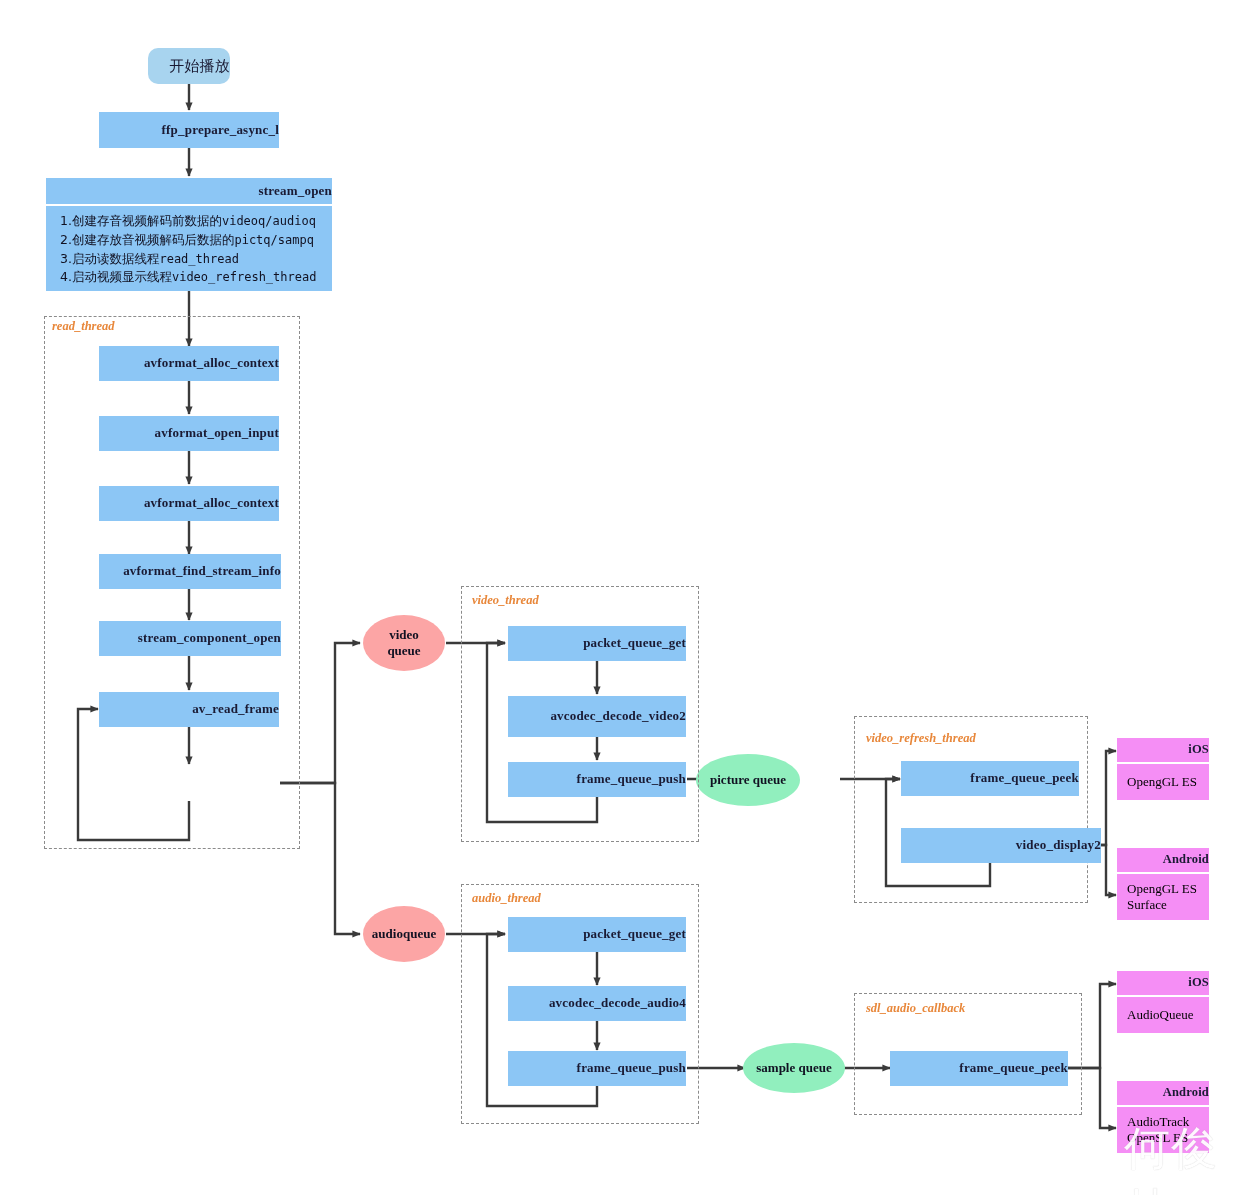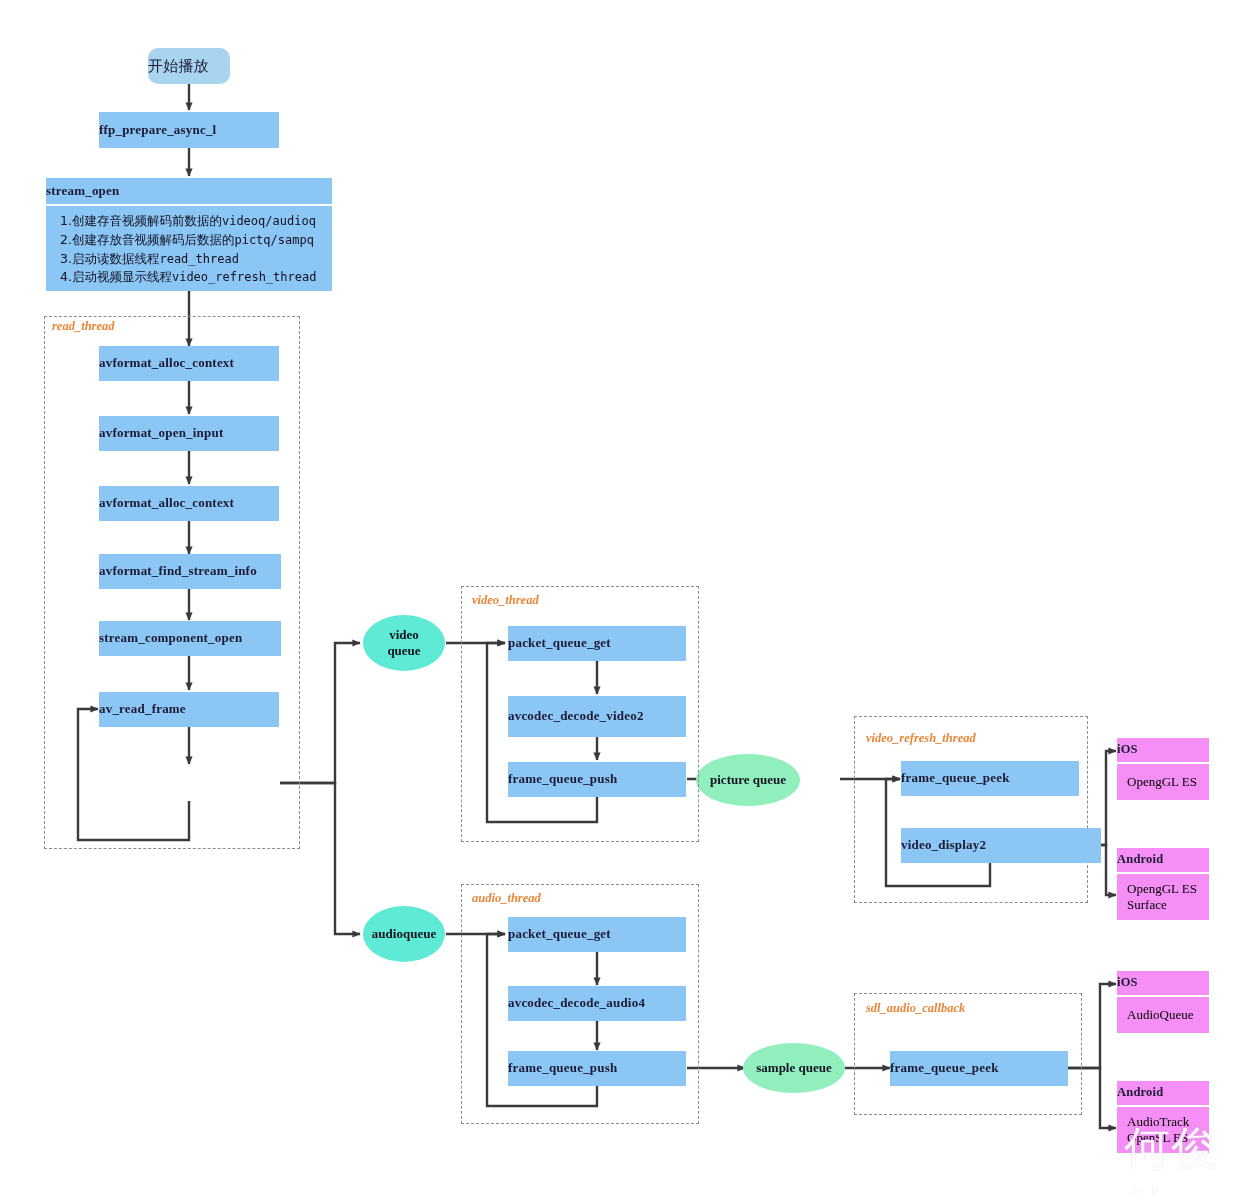--- a/index.html
+++ b/index.html
@@ -20,21 +20,21 @@
     left: 0; top: 0;
     width: 1240px;
     height: 1195px;
     pointer-events: none;
   }
   .node {
     position: absolute;
     box-sizing: border-box;
     display: flex;
     align-items: center;
-    justify-content: flex-start;
+    justify-content: flex-end;
     text-align: center;
     color: #1a1a33;
     font-weight: bold;
     font-size: 13px;
     letter-spacing: 0.2px;
     line-height: 1.25;
   }
   .blue {
     background: #8cc6f5;
   }
@@ -72,21 +72,21 @@
     display: flex;
     align-items: center;
     justify-content: center;
     text-align: center;
     border-radius: 50%;
     font-weight: bold;
     font-size: 13px;
     color: #111122;
     line-height: 1.25;
   }
-  .yellow { background: #5eead4; }
+  .yellow { background: #fca5a5; }
   .green  { background: #91efbe; }
   .pink-head {
     background: #f58ef5;
     border-bottom: 2px solid #ffffff;
     font-size: 12.5px;
   }
   .pink-body {
     position: absolute;
     box-sizing: border-box;
     background: #f58ef5;

